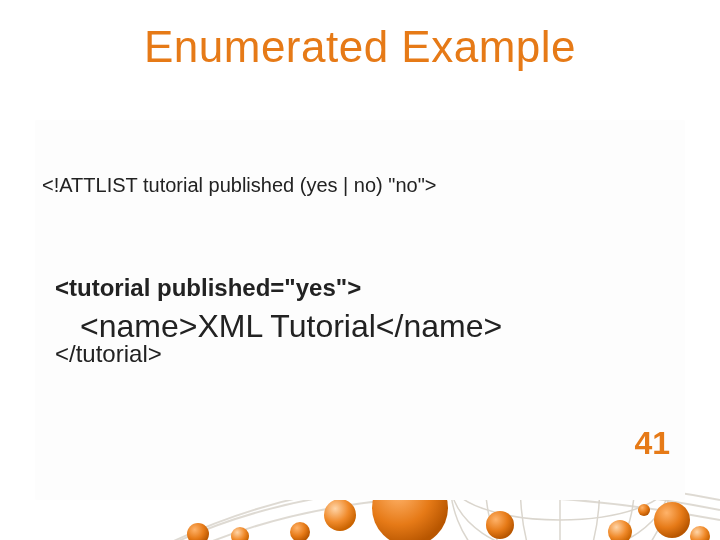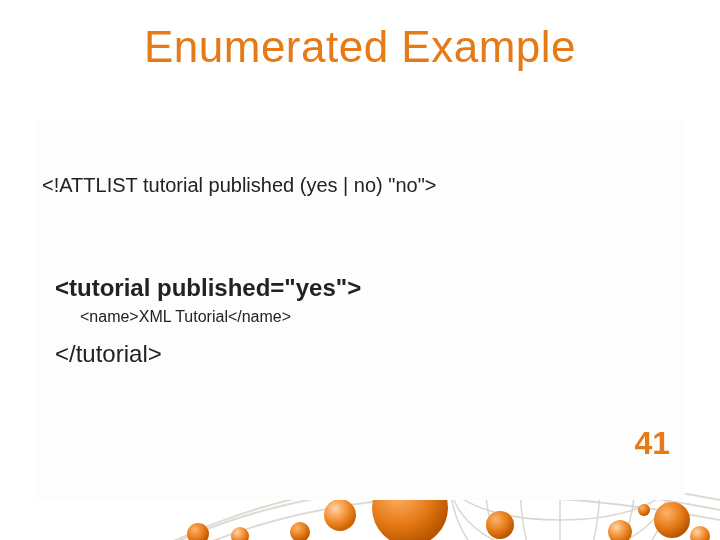--- a/index.html
+++ b/index.html
@@ -51,21 +51,21 @@
     top: 274px;
     left: 55px;
     font-size: 24px;
     color: #222;
     font-weight: bold;
   }
   .line3 {
     position: absolute;
     top: 308px;
     left: 80px;
-    font-size: 16px;
+    font-size: 32px;
     color: #222;
   }
   .line4 {
     position: absolute;
     top: 340px;
     left: 55px;
     font-size: 24px;
     color: #222;
   }
   .page-num {

